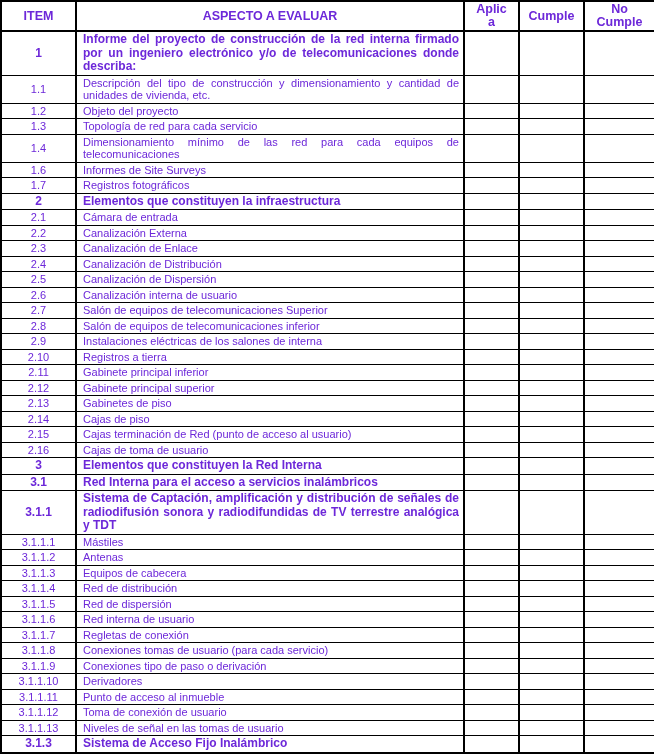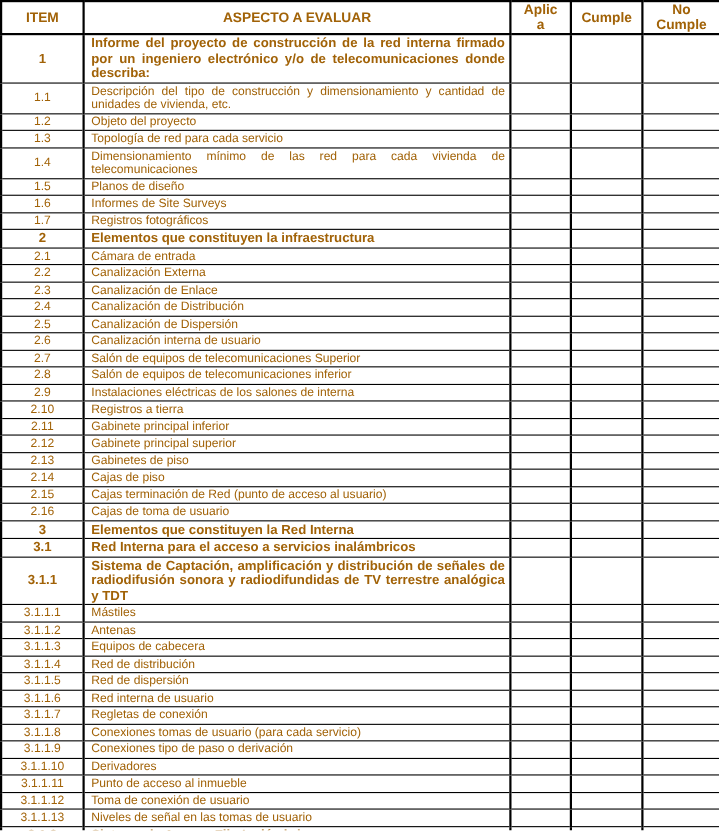--- a/index.html
+++ b/index.html
@@ -6,21 +6,21 @@
     margin: 0;
     padding: 0;
     background: #ffffff;
   }
   .page {
     width: 654px;
     height: 755px;
     overflow: hidden;
     background: #ffffff;
     font-family: "Liberation Sans", sans-serif;
-    color: #a16207;
+    color: #6d28d9;
   }
   table.checklist {
     border-collapse: collapse;
     table-layout: fixed;
     width: 654px;
     border: 2px solid #000000;
   }
   .checklist th, .checklist td {
     border: 1px solid #000000;
     vertical-align: middle;
@@ -107,28 +107,21 @@
         </tr>
         <tr>
           <td class="col-item">1.3</td>
           <td class="col-aspecto">Topología de red para cada servicio</td>
           <td class="col-check"></td>
           <td class="col-check"></td>
           <td class="col-check"></td>
         </tr>
         <tr>
           <td class="col-item">1.4</td>
-          <td class="col-aspecto">Dimensionamiento mínimo de las red para cada vivienda de telecomunicaciones</td>
-          <td class="col-check"></td>
-          <td class="col-check"></td>
-          <td class="col-check"></td>
-        </tr>
-        <tr>
-          <td class="col-item">1.5</td>
-          <td class="col-aspecto">Planos de diseño</td>
+          <td class="col-aspecto">Dimensionamiento mínimo de las red para cada equipos de telecomunicaciones</td>
           <td class="col-check"></td>
           <td class="col-check"></td>
           <td class="col-check"></td>
         </tr>
         <tr>
           <td class="col-item">1.6</td>
           <td class="col-aspecto">Informes de Site Surveys</td>
           <td class="col-check"></td>
           <td class="col-check"></td>
           <td class="col-check"></td>

